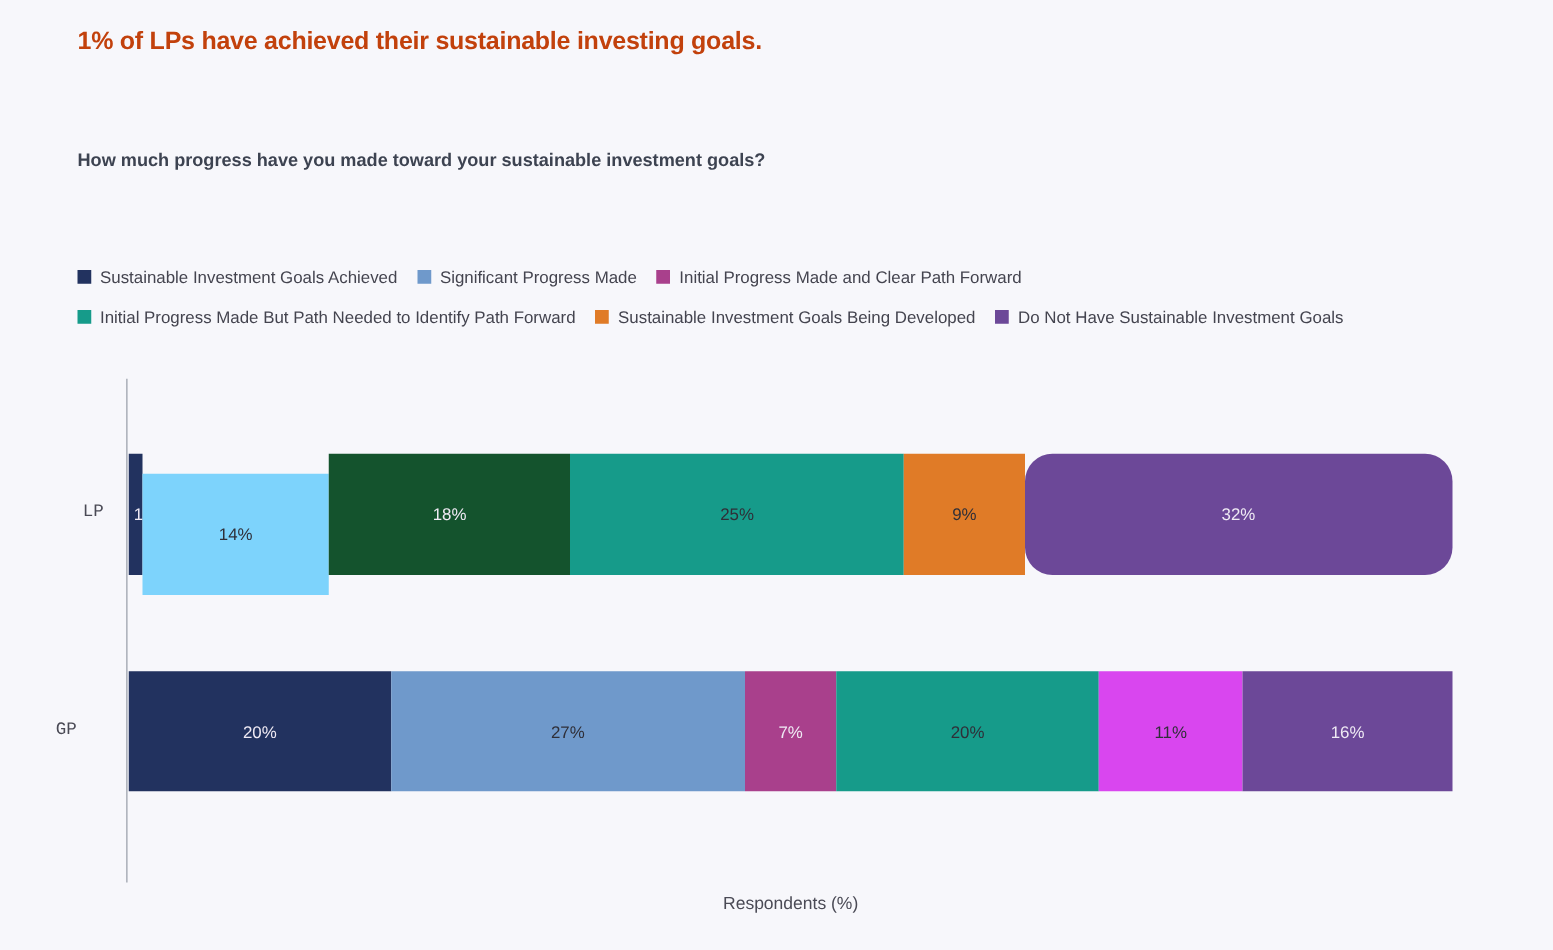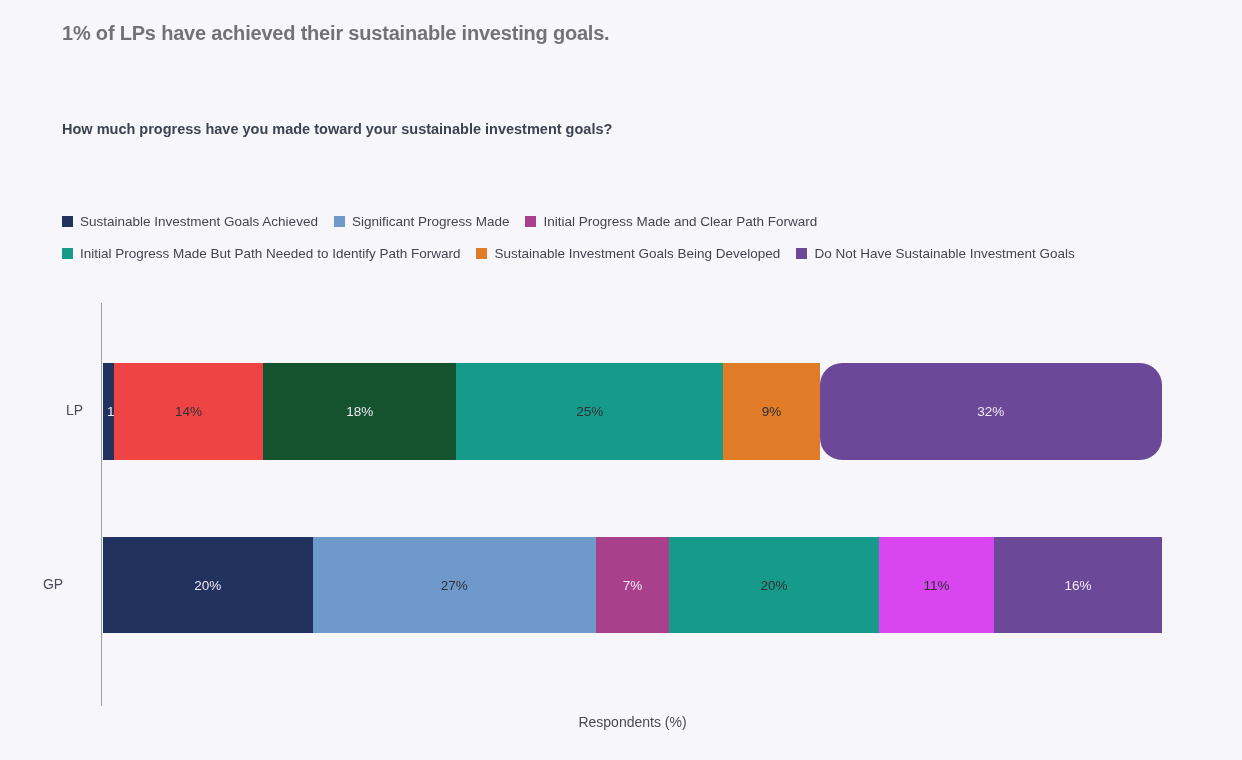--- a/index.html
+++ b/index.html
@@ -14,21 +14,21 @@
     color: #3b3b46;
     overflow: hidden;
     position: relative;
   }
   .title {
     position: absolute;
     left: 62px;
     top: 22px;
     font-size: 20px;
     font-weight: bold;
-    color: #737373;
+    color: #c2410c;
     letter-spacing: -0.2px;
   }
   .subtitle {
     position: absolute;
     left: 62px;
     top: 121px;
     font-size: 14.5px;
     font-weight: bold;
     color: #3d4351;
   }
@@ -103,20 +103,21 @@
     position: absolute;
     left: 4px;
   }
   .cat-label {
     position: absolute;
     font-size: 14px;
     color: #4a4a55;
     text-align: right;
     width: 60px;
     left: 23px;
+    font-family: Liberation Mono, monospace;
   }
   .cat-label.lp { top: 402px; }
   .cat-label.gp { top: 576px; text-align: center; }
   .axis-title {
     position: absolute;
     top: 714px;
     left: 103px;
     width: 1059px;
     text-align: center;
     font-size: 14px;
@@ -159,21 +160,21 @@
 <div class="plot">
   <div class="axis-line"></div>
 
   <div class="cat-label lp">LP</div>
   <div class="cat-label gp">GP</div>
 
   <div class="bar-row lp" id="row-lp">
       <div class="segment" style="background: rgb(34, 50, 95); width: 1.0101%;">
         <span class="seg-label light overflow">1%</span>
       </div>
-      <div class="segment" style="background: #ef4444; width: 14.1414%;">
+      <div class="segment" style="background: #7dd3fc; width: 14.1414%; margin-top: 16px;">
         <span class="seg-label dark">14%</span>
       </div>
       <div class="segment" style="background: #14532d; width: 18.1818%;">
         <span class="seg-label light">18%</span>
       </div>
       <div class="segment" style="background: rgb(22, 155, 138); width: 25.2525%;">
         <span class="seg-label dark">25%</span>
       </div>
       <div class="segment" style="background: rgb(224, 123, 39); width: 9.09091%;">
         <span class="seg-label dark">9%</span>

